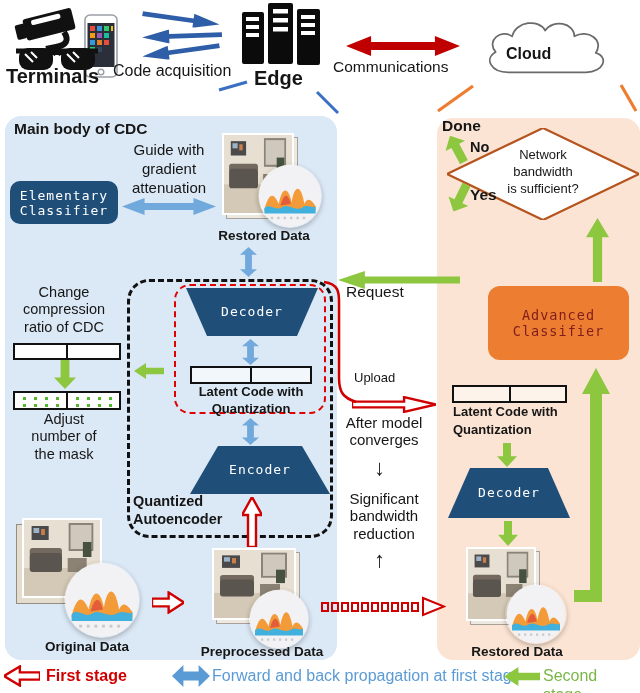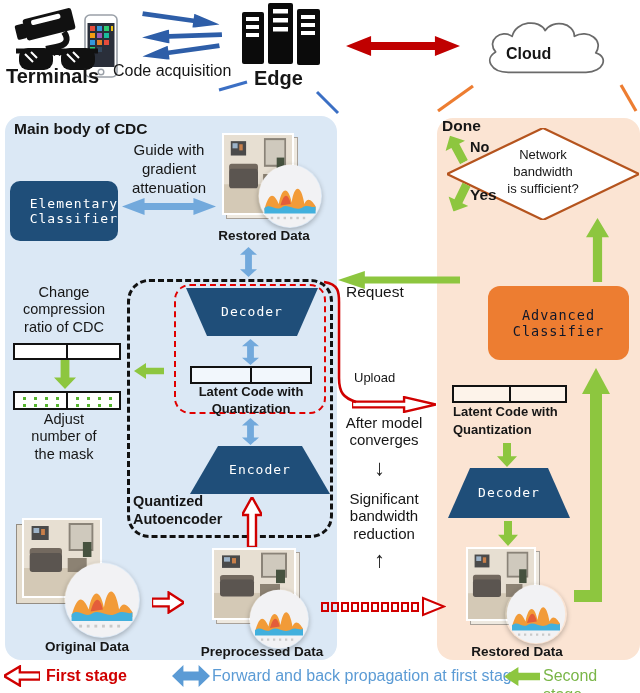--- a/index.html
+++ b/index.html
@@ -21,21 +21,21 @@
   .cell-dots{background-image:radial-gradient(circle,#56b52e 1.6px,transparent 1.8px);
              background-size:11px 7px;background-position:4px 2px;}
   .room{position:absolute;border:2px solid #fff;box-shadow:4px 4px 0 -1px #eee9e0,4px 4px 0 0 #a8a199;}
   .room.stack-left{box-shadow:-6px 6px 0 -1px #e4dccd,-6px 6px 0 0 #948d83;}
   .room svg{display:block;width:100%;height:100%;}
   .chart-wrap{position:absolute;border-radius:50%;box-shadow:0 2px 5px rgba(0,0,0,.25);}
   .chart-wrap svg{display:block;width:100%;height:100%;}
   .asvg{position:absolute;display:block;}
   .blue-box{position:absolute;background:#1f4e79;border-radius:10px;color:#fff;
             display:flex;align-items:center;justify-content:center;text-align:center;}
-  .orange-box{position:absolute;background:#ed7d31;border-radius:12px;color:#0f172a;
+  .orange-box{position:absolute;background:#ed7d31;border-radius:12px;color:#7f1d1d;
             display:flex;align-items:center;justify-content:center;text-align:center;}
   .trap{position:absolute;}
   .trap svg{display:block;width:100%;height:100%;}
   .trap .lbl{position:absolute;left:0;right:0;top:50%;transform:translateY(-52%);
              color:#fff;text-align:center;font-family:"DejaVu Sans Mono",monospace;
              letter-spacing:1px;font-size:13px;}
   .glyph{position:absolute;font-size:22px;color:#222;}
 </style>
 </head>
 <body>
@@ -106,37 +106,38 @@
     <rect x="55" y="6" width="23" height="56" rx="2" fill="#0b0b0b"></rect>
     <rect x="59" y="12" width="14" height="4" fill="#fff"></rect>
       <rect x="59" y="20" width="14" height="4" fill="#fff"></rect>
       <rect x="59" y="28" width="14" height="4" fill="#fff"></rect>
   </svg>
   <div class="t b" style="left:254px;top:66px;font-size:20px;">Edge</div>
 
   <svg class="asvg" style="left:346px;top:36px;width:114px;height:20px;" viewBox="0 0 100 30" preserveAspectRatio="none">
     <path d="M0 15 L22 0 V9 H78 V0 L100 15 L78 30 V21 H22 V30 Z" fill="#c00000"></path>
     </svg>
+  <div class="t" style="left:333px;top:58px;font-size:15.5px;">Communications</div>
 
   <svg class="asvg" style="left:478px;top:14px;width:148px;height:70px;" viewBox="0 0 150 72">
     <path d="M30 60 C12 60 5 46 17 39 C7 27 23 15 34 23 C38 7 62 5 68 17 C76 5 98 9 98 23 C112 15 129 27 120 40 C134 44 128 60 110 60 Z" fill="#ffffff" stroke="#6a6a6a" stroke-width="1.8" stroke-linejoin="round"></path>
   </svg>
   <div class="t b" style="left:506px;top:44px;font-size:16px;">Cloud</div>
 
   <svg class="asvg" style="left:0;top:0;width:640px;height:693px;pointer-events:none;z-index:6;" viewBox="0 0 640 693">
     <line x1="219" y1="90" x2="247" y2="82" stroke="#3b6fc4" stroke-width="3"></line>
     <line x1="317" y1="92" x2="338" y2="113" stroke="#3b6fc4" stroke-width="3"></line>
     <line x1="438" y1="111" x2="473" y2="86" stroke="#ed7d31" stroke-width="3.2"></line>
     <line x1="621" y1="85" x2="636" y2="111" stroke="#ed7d31" stroke-width="3.2"></line>
     <path d="M324 282 C339 284 339 293 339 302 L339 378 C339 393 344 398 356 402" stroke="#d00000" stroke-width="2.6" fill="none"></path>
   </svg>
 
   <div class="t b" style="left:14px;top:120px;font-size:15.5px;">Main body of CDC</div>
 
-  <div class="blue-box mono" style="left:10px;top:181px;width:108px;height:60px;font-size:13px;justify-content:flex-end;">
+  <div class="blue-box mono" style="left:10px;top:181px;width:108px;height:43px;font-size:13px;">
     <span class="pre">Elementary
 Classifier</span>
   </div>
 
   <div class="t c pre" style="left:118px;top:141px;width:102px;font-size:15px;line-height:1.25;">Guide with
 gradient
 attenuation</div>
 
   <svg class="asvg" style="left:122px;top:198px;width:94px;height:17px;" viewBox="0 0 100 30" preserveAspectRatio="none">
     <path d="M0 15 L24 0 V9 H76 V0 L100 15 L76 30 V21 H24 V30 Z" fill="#72a9dc"></path>

